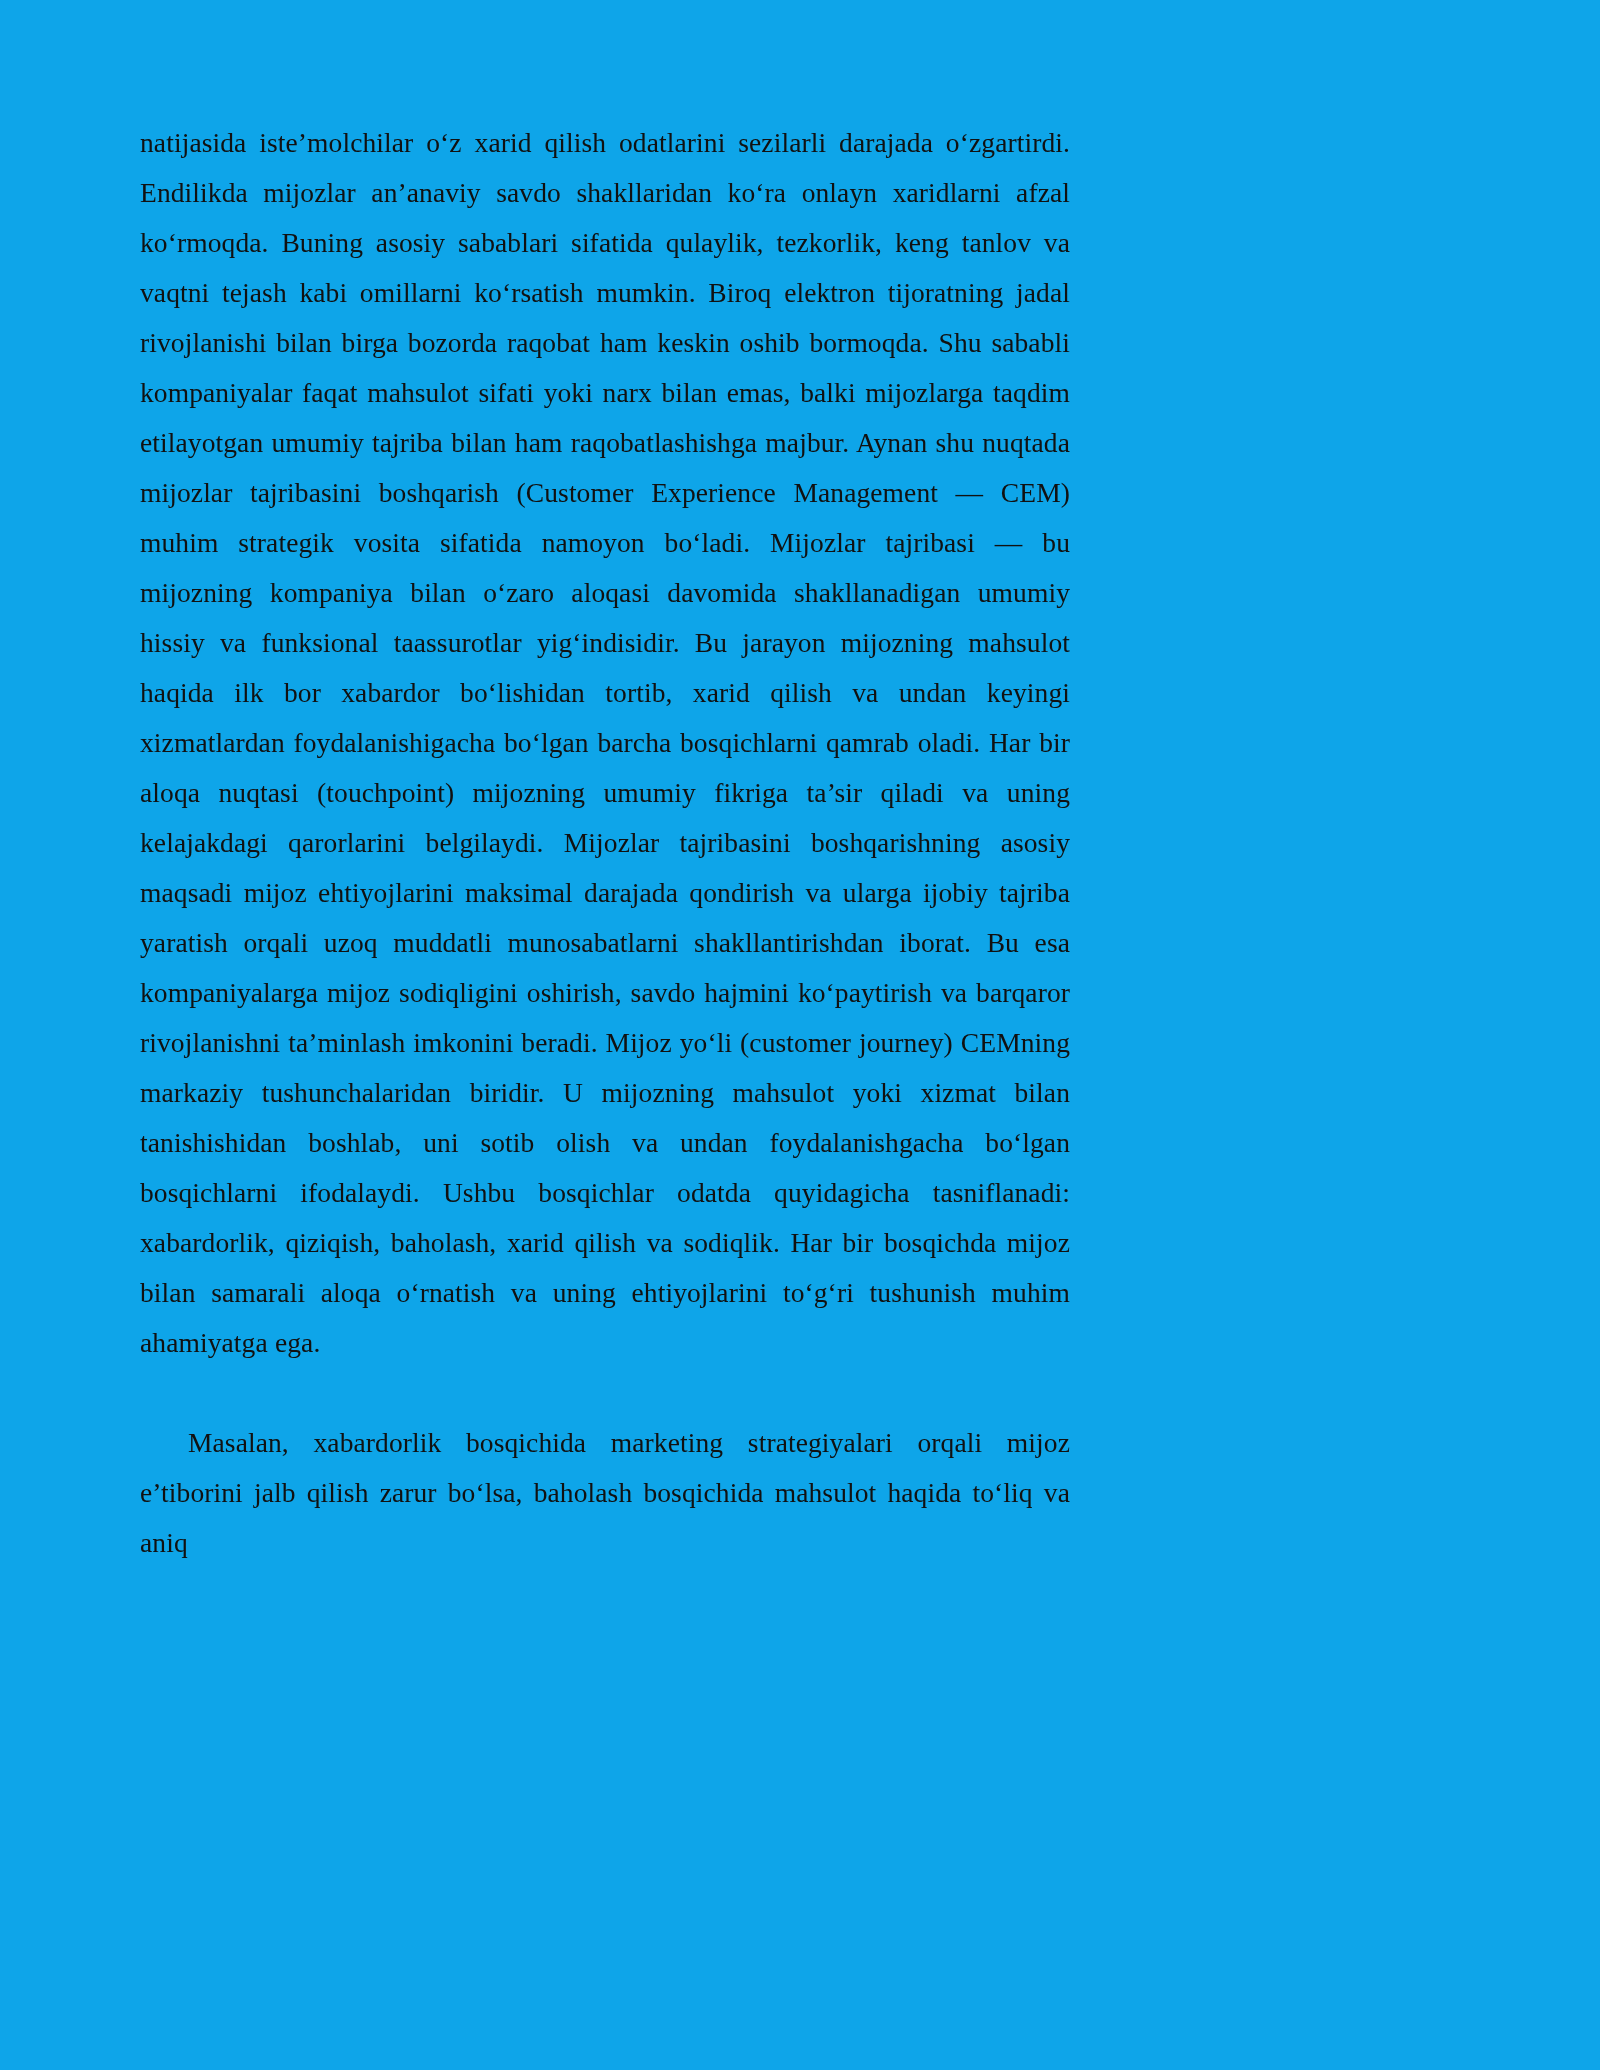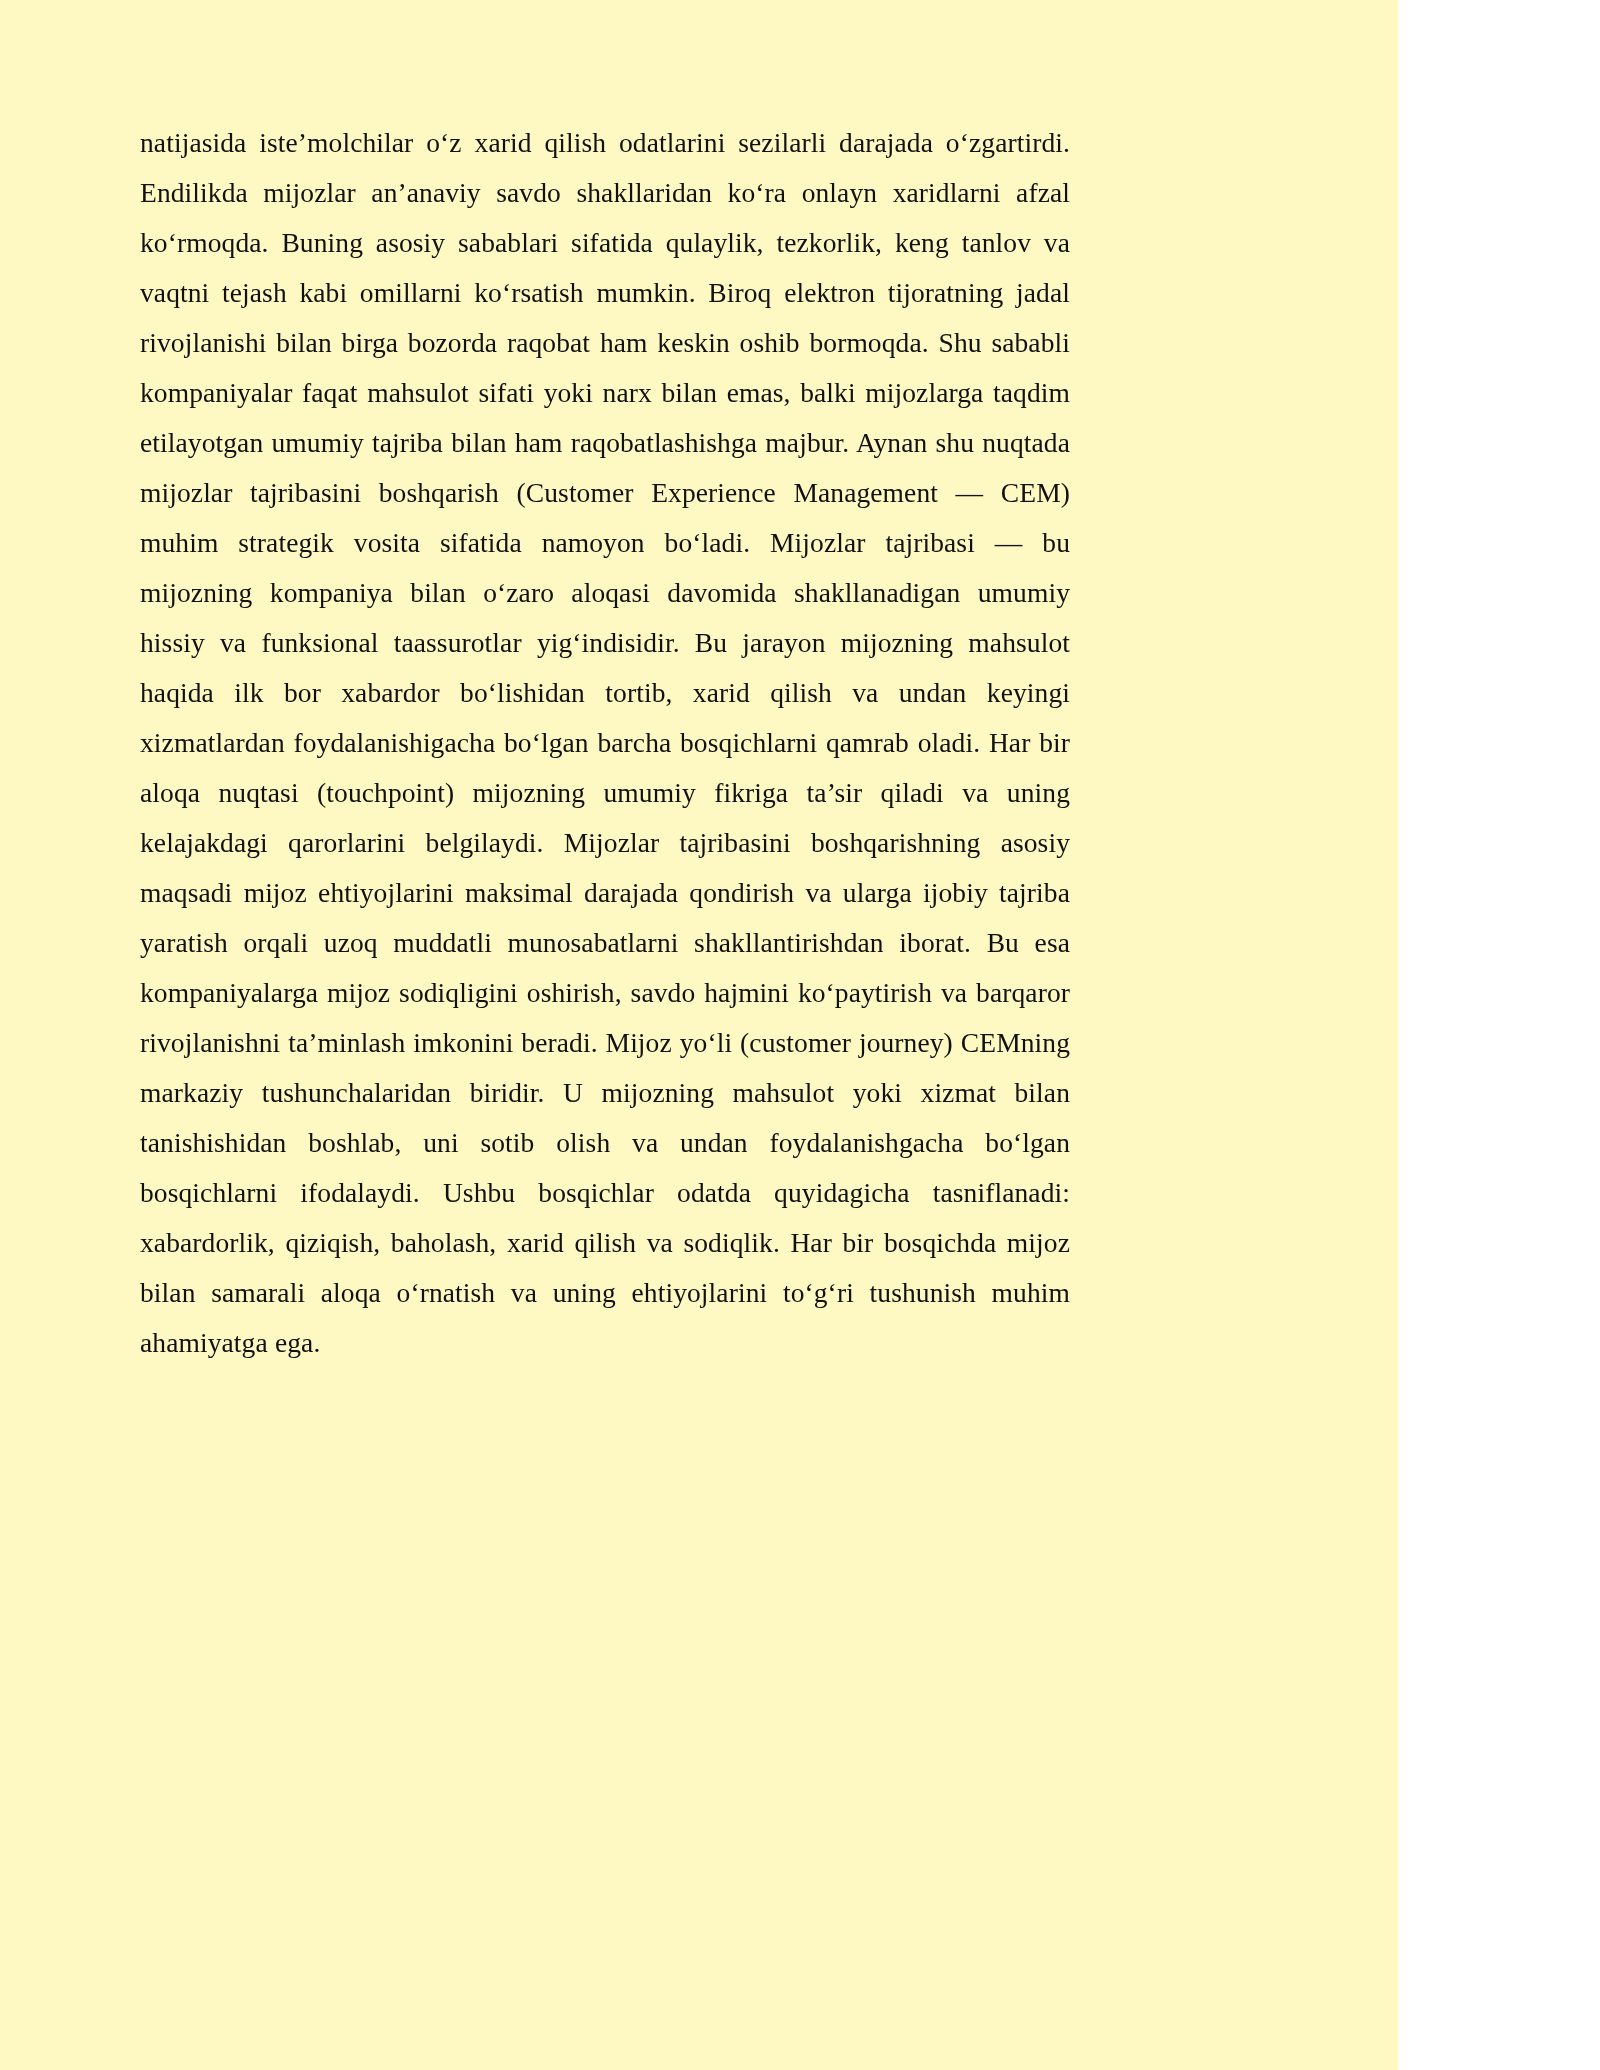--- a/index.html
+++ b/index.html
@@ -10,23 +10,23 @@
   }
   body {
     width: 1600px;
     height: 2070px;
     font-family: "Liberation Serif", "DejaVu Serif", serif;
     color: #000000;
     overflow: hidden;
   }
   .page {
     position: relative;
-    width: 1398px;
+    width: 1600px;
     height: 2070px;
-    background: #fef9c3;
+    background: #0ea5e9;
     box-sizing: border-box;
   }
   .text-column {
     position: absolute;
     left: 140px;
     top: 118px;
     width: 930px;
   }
   p.body-par {
     margin: 0;
@@ -50,14 +50,15 @@
   p.body-par:last-child {
     text-align: justify;
   }
 </style>
 </head>
 <body>
 
 <div class="page">
   <div class="text-column">
     <p class="body-par par-continued">natijasida iste’molchilar o‘z xarid qilish odatlarini sezilarli darajada o‘zgartirdi. Endilikda mijozlar an’anaviy savdo shakllaridan ko‘ra onlayn xaridlarni afzal ko‘rmoqda. Buning asosiy sabablari sifatida qulaylik, tezkorlik, keng tanlov va vaqtni tejash kabi omillarni ko‘rsatish mumkin. Biroq elektron tijoratning jadal rivojlanishi bilan birga bozorda raqobat ham keskin oshib bormoqda. Shu sababli kompaniyalar faqat mahsulot sifati yoki narx bilan emas, balki mijozlarga taqdim etilayotgan umumiy tajriba bilan ham raqobatlashishga majbur. Aynan shu nuqtada mijozlar tajribasini boshqarish (Customer Experience Management — CEM) muhim strategik vosita sifatida namoyon bo‘ladi. Mijozlar tajribasi — bu mijozning kompaniya bilan o‘zaro aloqasi davomida shakllanadigan umumiy hissiy va funksional taassurotlar yig‘indisidir. Bu jarayon mijozning mahsulot haqida ilk bor xabardor bo‘lishidan tortib, xarid qilish va undan keyingi xizmatlardan foydalanishigacha bo‘lgan barcha bosqichlarni qamrab oladi. Har bir aloqa nuqtasi (touchpoint) mijozning umumiy fikriga ta’sir qiladi va uning kelajakdagi qarorlarini belgilaydi. Mijozlar tajribasini boshqarishning asosiy maqsadi mijoz ehtiyojlarini maksimal darajada qondirish va ularga ijobiy tajriba yaratish orqali uzoq muddatli munosabatlarni shakllantirishdan iborat. Bu esa kompaniyalarga mijoz sodiqligini oshirish, savdo hajmini ko‘paytirish va barqaror rivojlanishni ta’minlash imkonini beradi. Mijoz yo‘li (customer journey) CEMning markaziy tushunchalaridan biridir. U mijozning mahsulot yoki xizmat bilan tanishishidan boshlab, uni sotib olish va undan foydalanishgacha bo‘lgan bosqichlarni ifodalaydi. Ushbu bosqichlar odatda quyidagicha tasniflanadi: xabardorlik, qiziqish, baholash, xarid qilish va sodiqlik. Har bir bosqichda mijoz bilan samarali aloqa o‘rnatish va uning ehtiyojlarini to‘g‘ri tushunish muhim ahamiyatga ega.</p>
+    <p class="body-par par-indent">Masalan, xabardorlik bosqichida marketing strategiyalari orqali mijoz e’tiborini jalb qilish zarur bo‘lsa, baholash bosqichida mahsulot haqida to‘liq va aniq</p>
   </div>
 </div>
 
 </body></html>

